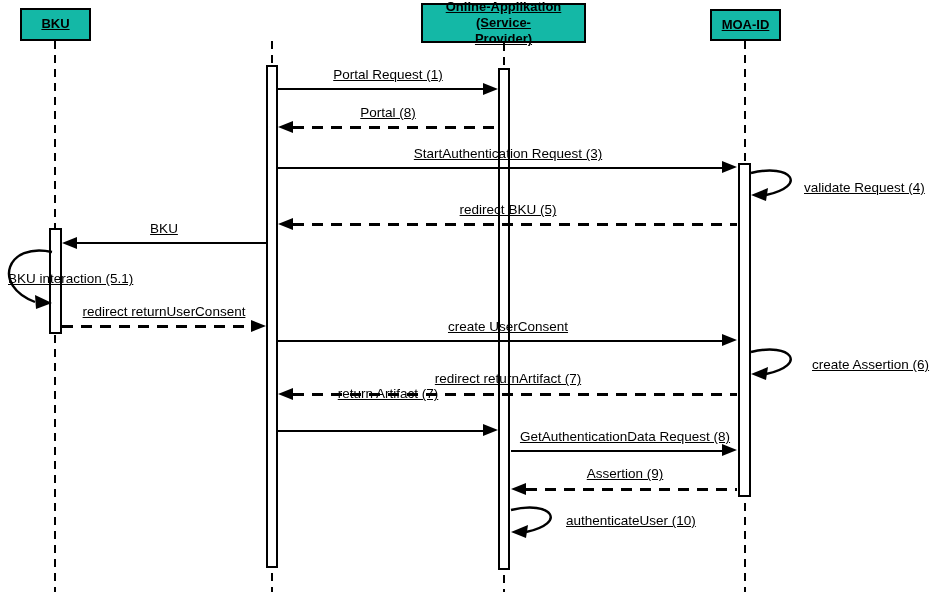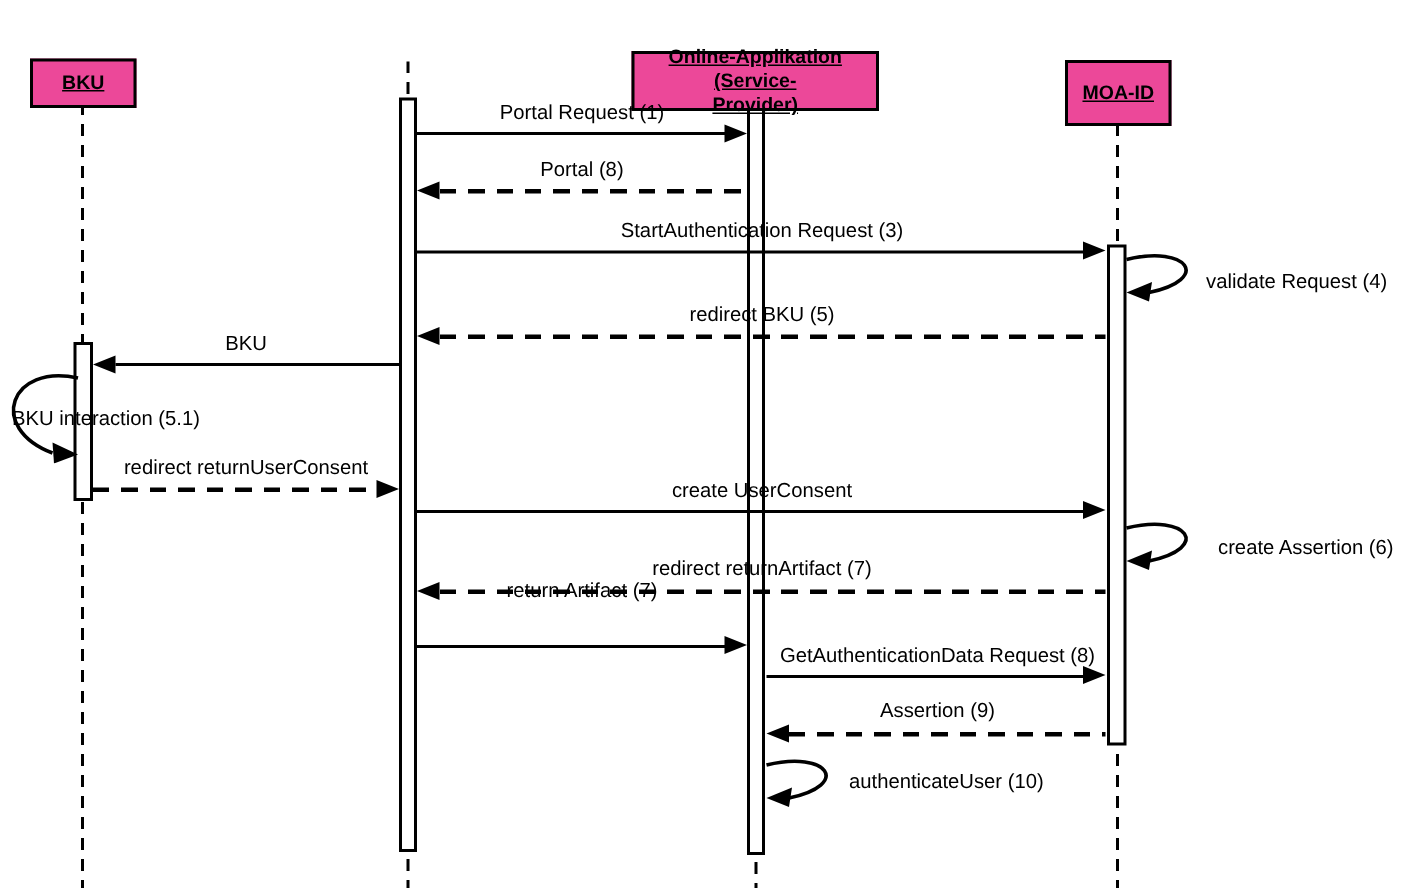--- a/index.html
+++ b/index.html
@@ -3,29 +3,29 @@
 <meta charset="utf-8">
 <style>
   * { margin:0; padding:0; box-sizing:border-box; }
   html,body { background:#ffffff; }
   .diagram {
     position:relative; width:936px; height:592px; background:#ffffff;
     font-family:"Liberation Sans", sans-serif; color:#000; overflow:hidden;
   }
   
   .actor-box {
-    position:absolute; background:#ec4899; border:2px solid #000;
+    position:absolute; background:#14b8a6; border:2px solid #000;
     display:flex; flex-direction:column; align-items:center; justify-content:center;
-    text-align:center; font-size:13px; font-weight:600; z-index:4;margin-top:31px;
+    text-align:center; font-size:13px; font-weight:600; z-index:4;
   }
   .actor-box span { text-decoration:underline; line-height:1.25; }
   #actor-bku     { left:20px;  top:8px; width:71px;  height:33px; }
   #actor-browser { left:236px; top:8px; width:75px;  height:33px; }
   #actor-oa      { left:421px; top:3px; width:165px; height:40px; }
-  #actor-moa     { left:710px; top:9px; width:71px;  height:44px; }
+  #actor-moa     { left:710px; top:9px; width:71px;  height:32px; }
   
   .lifeline {
     position:absolute; width:2px; z-index:1;
     background:repeating-linear-gradient(180deg,#000 0 8px,transparent 8px 14px);
   }
   #life-bku     { left:54px;  top:41px; height:551px; }
   #life-browser { left:271px; top:41px; height:551px; }
   #life-oa      { left:503px; top:43px; height:549px; }
   #life-moa     { left:744px; top:41px; height:551px; }
   
@@ -36,21 +36,21 @@
   #act-moa     { left:738px; top:163px; width:13px; height:334px; }
   
   .msg-line   { position:absolute; height:2px; background:#000; z-index:3; }
   .msg-dashed { position:absolute; height:3px; z-index:3;
     background:repeating-linear-gradient(90deg,#000 0 11px,transparent 11px 19px); }
   .arrow-r { position:absolute; width:0; height:0; z-index:3;
     border-top:6px solid transparent; border-bottom:6px solid transparent; border-left:15px solid #000; }
   .arrow-l { position:absolute; width:0; height:0; z-index:3;
     border-top:6px solid transparent; border-bottom:6px solid transparent; border-right:15px solid #000; }
   .msg-label { position:absolute; font-size:13.5px; white-space:nowrap; z-index:5;
-    transform:translateX(-50%); }
+    transform:translateX(-50%);text-decoration:underline; }
   .msg-label.anchor-left { transform:none; }
   .loop-svg { position:absolute; z-index:3; }
 
   
   #m1-line  { left:278px; top:88px;  width:206px; }
   #m1-arrow { left:483px; top:83px; }
   #m1-label { left:388px; top:67px; }
   
   #m2-line  { left:293px; top:126px; width:205px; }
   #m2-arrow { left:278px; top:121px; }

